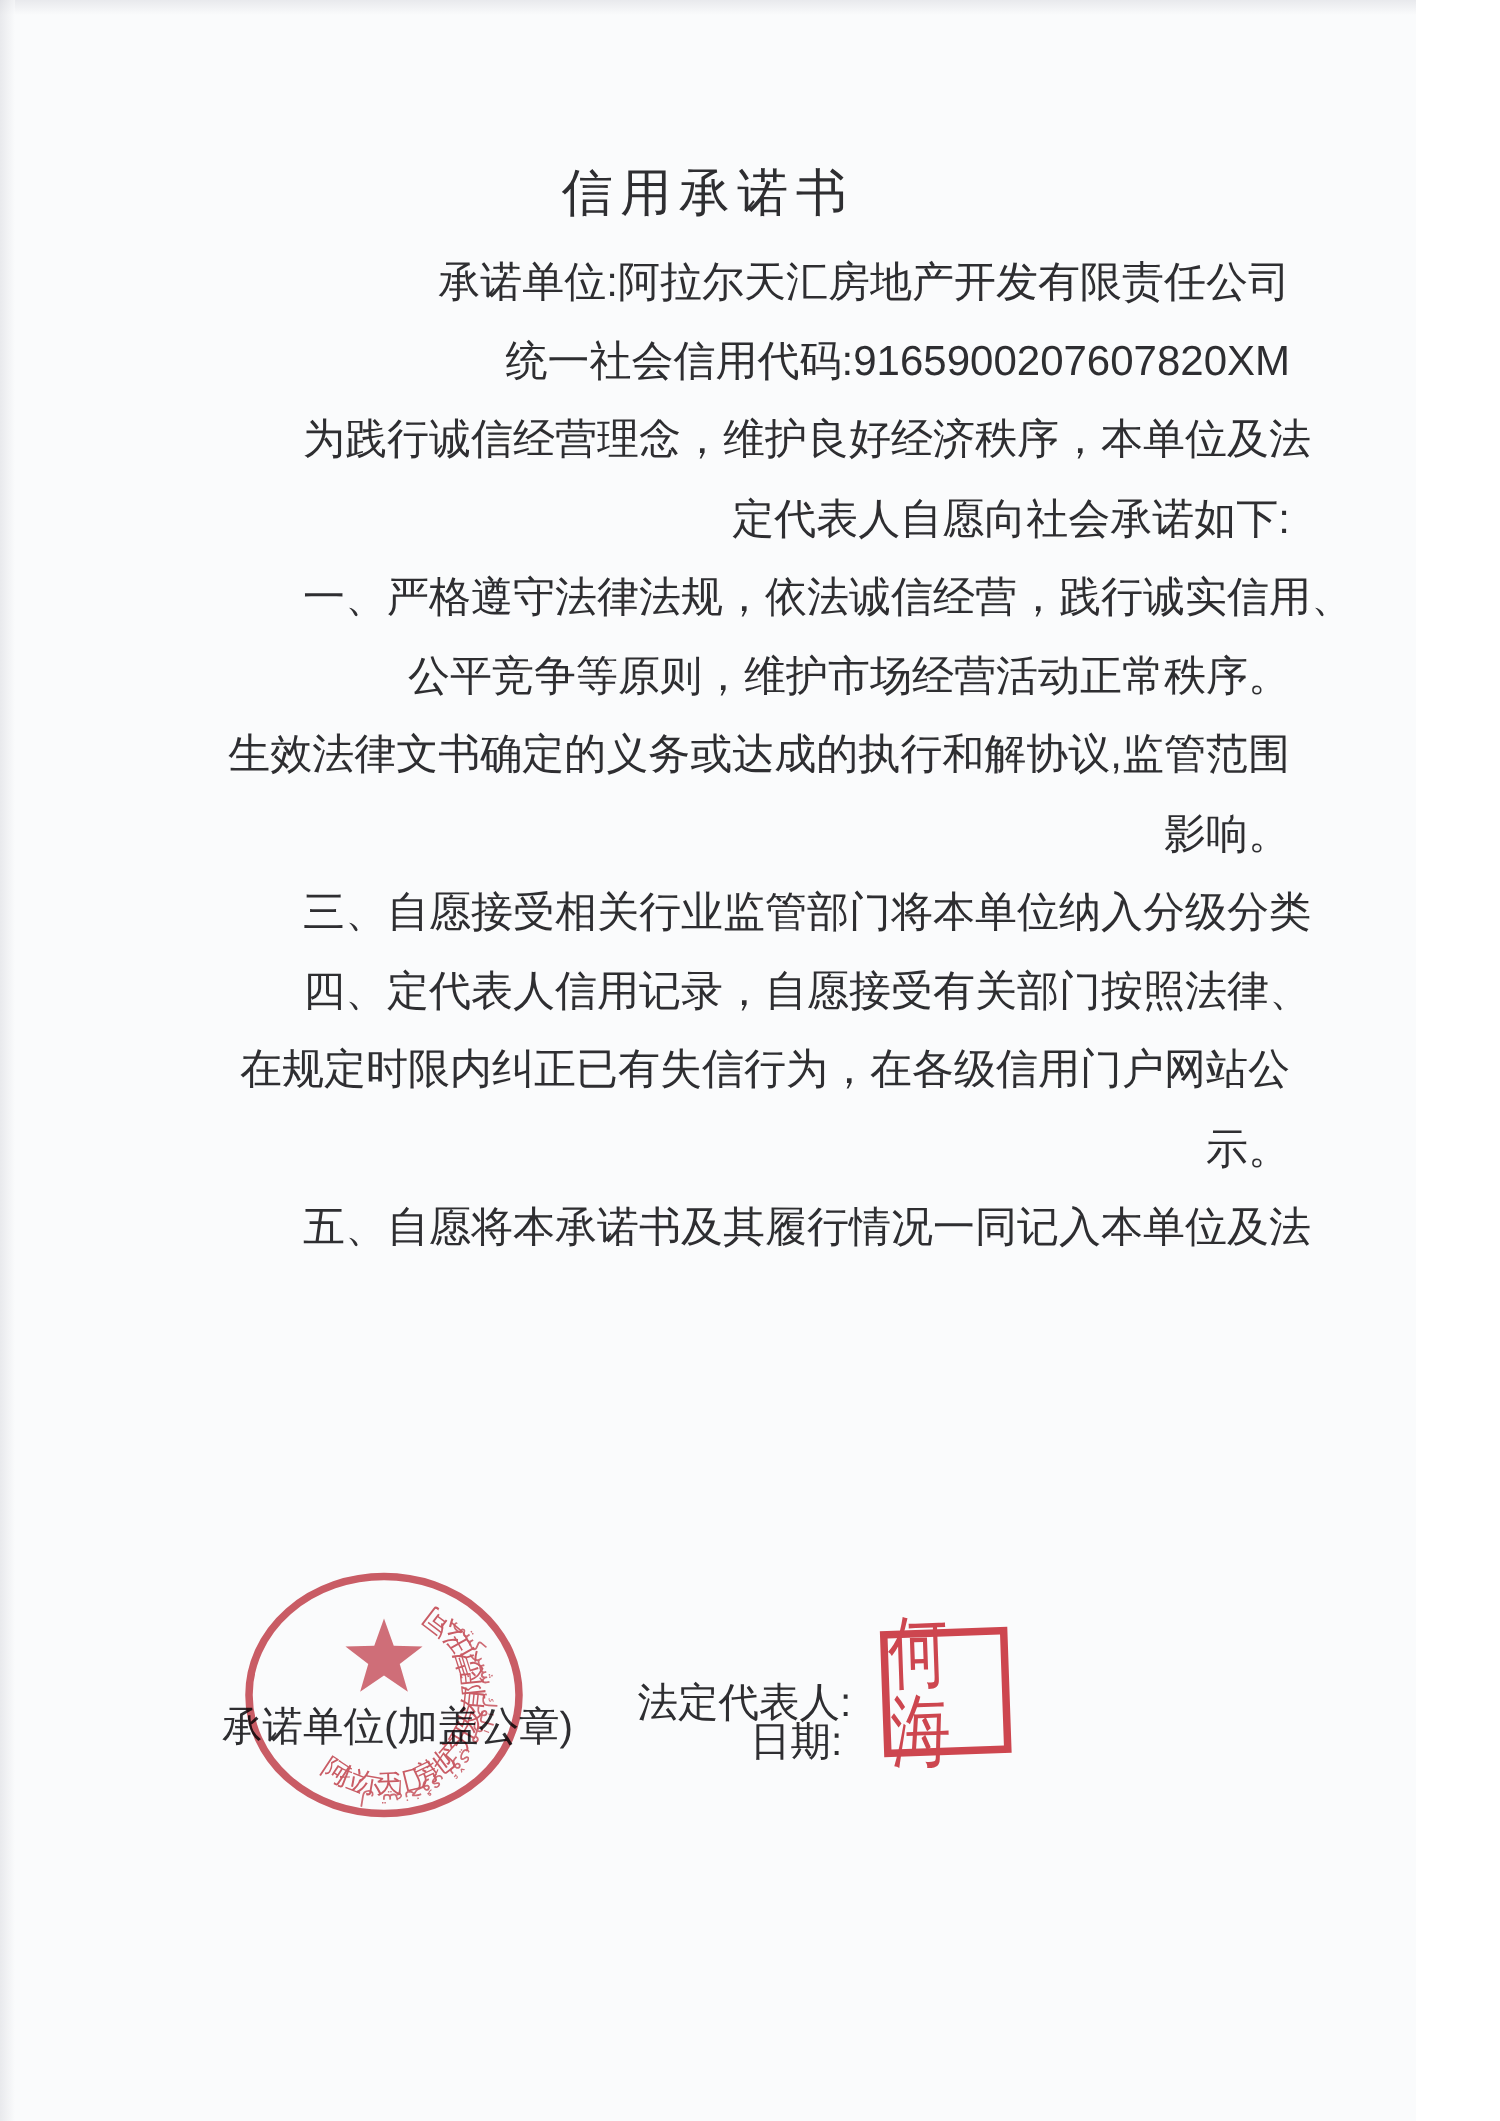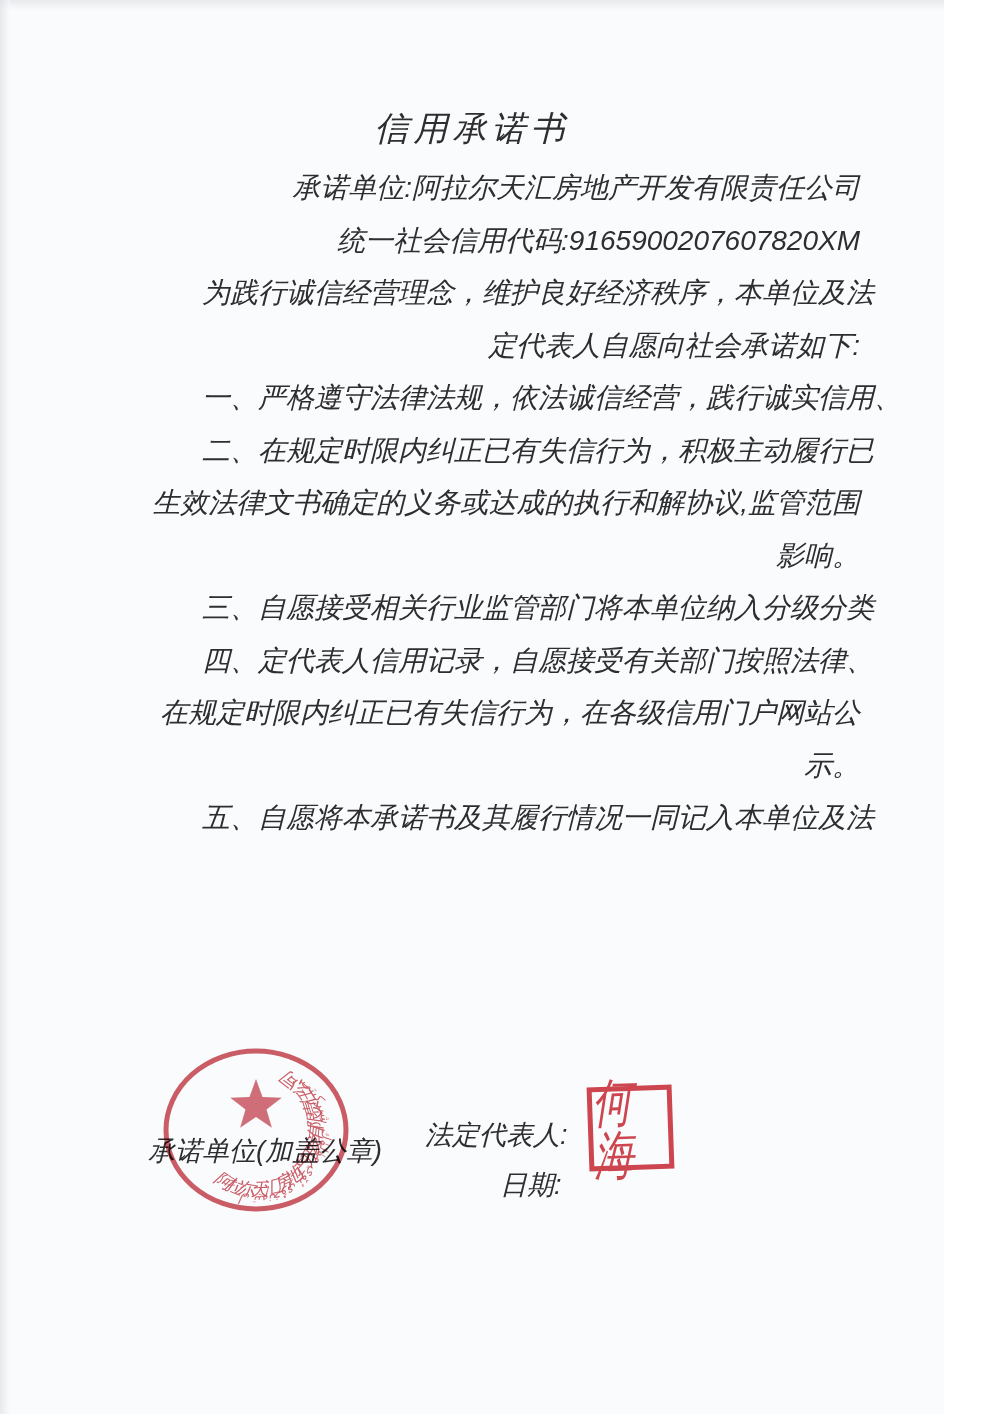--- a/index.html
+++ b/index.html
@@ -11,21 +11,20 @@
   html,body{margin:0;padding:0;}
   body{
     width:1000px;height:1414px;
     background:#ffffff;
     font-family:"Liberation Sans", sans-serif;
   }
   .page{
     position:relative;width:944px;height:1414px;overflow:hidden;
     background:var(--paper);
     color:var(--text);
-    font-style:italic;
   }
   
   .edge-top{position:absolute;top:0;left:0;right:0;height:10px;
     background:linear-gradient(180deg,#dadbe0, var(--paper));opacity:.55;}
   .edge-left{position:absolute;top:0;left:0;bottom:0;width:10px;
     background:linear-gradient(90deg,#dadbe0, var(--paper));opacity:.55;}
 
   .title{
     position:absolute;top:106px;left:0;width:100%;
     margin:0;text-align:center;
@@ -39,21 +38,21 @@
   .body-text .line{
     height:52.5px;line-height:52.5px;white-space:nowrap;
   }
   .body-text .line.indent{padding-left:54px;}
 
   .unit-label,.rep-label,.date-label{
     position:absolute;font-size:27px;line-height:30px;white-space:nowrap;
   }
   .unit-label{left:148px;top:1136px;}
   .rep-label{left:425px;top:1120px;}
-  .date-label{left:500px;top:1170px;}
+  .date-label{left:500px;top:1146px;}
 
   
   .name-seal{
     position:absolute;left:588px;top:1086px;width:85px;height:84px;
     border:5px solid var(--seal-red);box-sizing:border-box;
     display:flex;align-items:center;justify-content:center;
     transform:rotate(-2deg);
     mix-blend-mode:multiply;opacity:.95;
   }
   .name-seal .seal-name{
@@ -85,21 +84,21 @@
   <div class="edge-left"></div>
 
   <h1 class="title">信用承诺书</h1>
 
   <div class="body-text">
     <div class="line">承诺单位:阿拉尔天汇房地产开发有限责任公司</div>
     <div class="line">统一社会信用代码:9165900207607820XM</div>
     <div class="line indent">为践行诚信经营理念，维护良好经济秩序，本单位及法</div>
     <div class="line">定代表人自愿向社会承诺如下:</div>
     <div class="line indent">一、严格遵守法律法规，依法诚信经营，践行诚实信用、</div>
-    <div class="line indent">二、在规定时限内纠正已有失信行为，积极主动履行已</div>
+    <div class="line">公平竞争等原则，维护市场经营活动正常秩序。</div>
     <div class="line">生效法律文书确定的义务或达成的执行和解协议,监管范围</div>
     <div class="line">影响。</div>
     <div class="line indent">三、自愿接受相关行业监管部门将本单位纳入分级分类</div>
     <div class="line indent">四、定代表人信用记录，自愿接受有关部门按照法律、</div>
     <div class="line">在规定时限内纠正已有失信行为，在各级信用门户网站公</div>
     <div class="line">示。</div>
     <div class="line indent">五、自愿将本承诺书及其履行情况一同记入本单位及法</div>
   </div>
 
   <span class="unit-label">承诺单位(加盖公章)</span>

